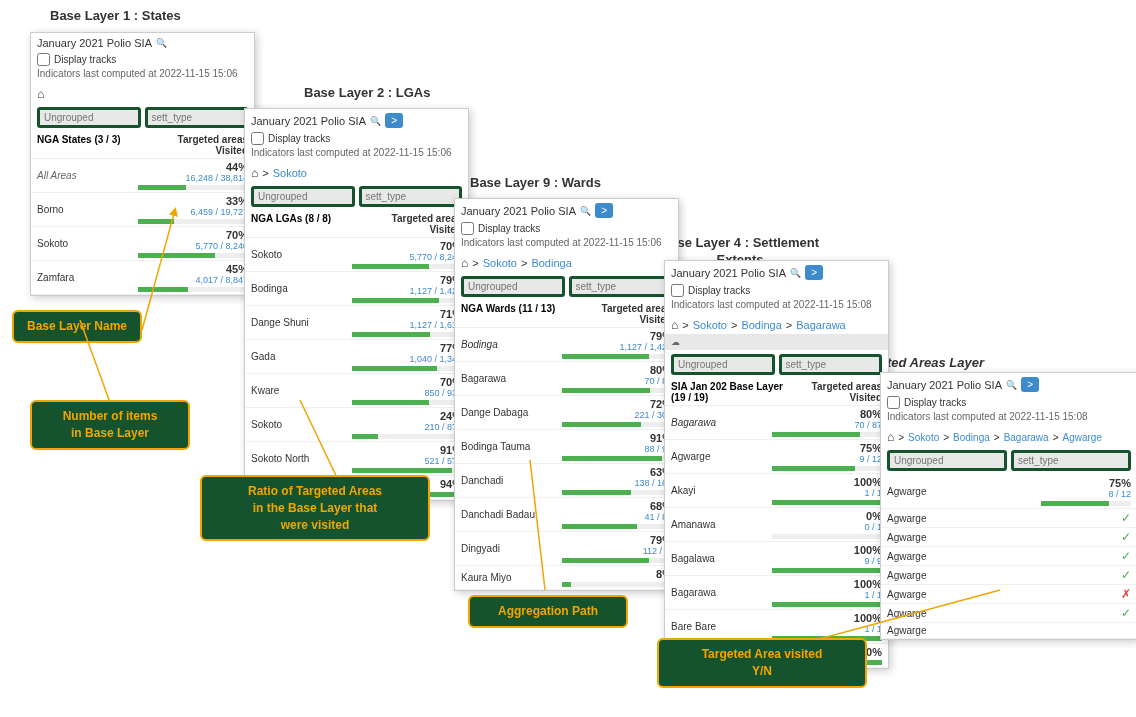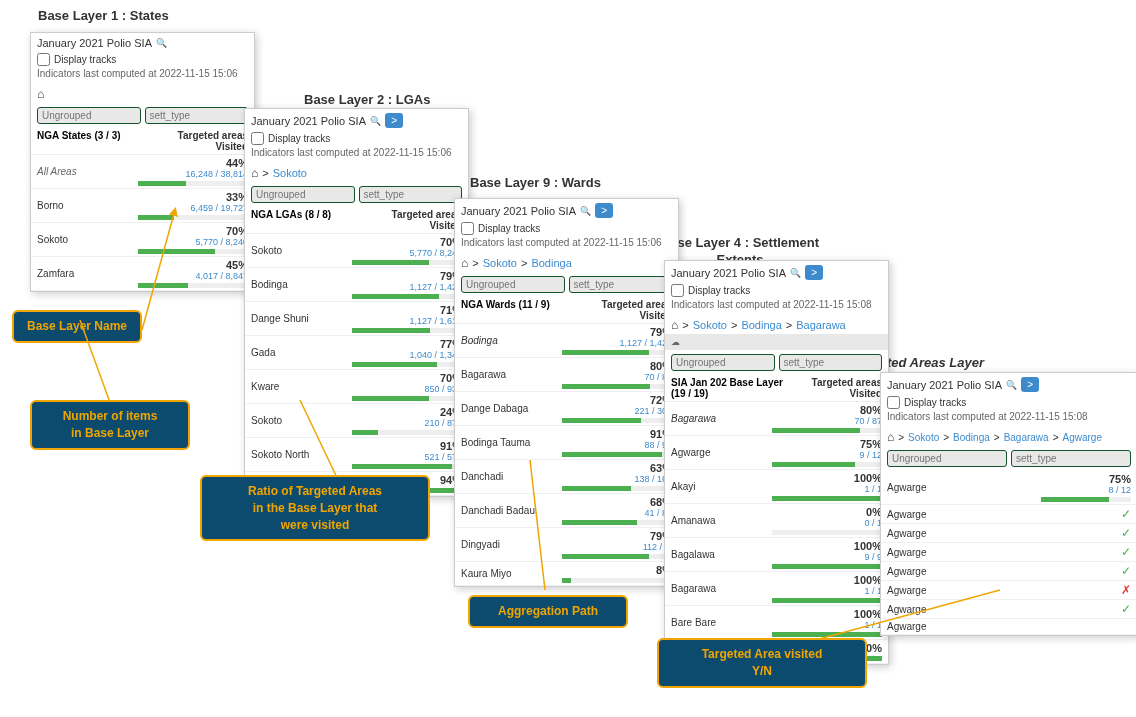--- a/index.html
+++ b/index.html
@@ -53,21 +53,21 @@
     }
 
     .panel-search-row {
       display: flex;
       gap: 4px;
       padding: 4px 6px;
     }
 
     .panel-search-row input {
       flex: 1;
-      border: 1px solid #14532d;
+      border: 3px solid #14532d;
       border-radius: 3px;
       padding: 2px 4px;
       font-size: 10px;
       background: #e8e8e8;
     }
 
     .panel-col-headers {
       display: flex;
       justify-content: space-between;
       padding: 2px 6px;
@@ -143,21 +143,21 @@
       font-weight: bold;
       color: #333;
       text-align: center;
     }
 
     
     .callout {
       position: absolute;
       border: 2px solid #f0a500;
       border-radius: 6px;
-      background: #0c4a6e;
+      background: #14532d;
       padding: 6px 10px;
       font-size: 12px;
       font-weight: bold;
       color: #f0a500;
       text-align: center;
       line-height: 1.4;
     }
 
     
     .home-icon::before {
@@ -185,22 +185,22 @@
       padding: 2px 6px;
       border-bottom: 1px solid #f0f0f0;
     }
 
     .targeted-name { font-size: 10px; color: #333; flex: 1; }
     .targeted-visited { width: 80px; text-align: right; }
   </style>
 </head>
 <body>
 
-<div class="layer-title" style="left:38px;top:8px;">Base Layer 1 : States</div>
-<div class="layer-title" style="left:260px;top:92px;padding-left:44px;">Base Layer 2 : LGAs</div>
+<div class="layer-title" style="left:50px;top:8px;">Base Layer 1 : States</div>
+<div class="layer-title" style="left:260px;top:85px;padding-left:44px;">Base Layer 2 : LGAs</div>
 <div class="layer-title" style="left:470px;top:175px;">Base Layer 9 : Wards</div>
 <div class="layer-title" style="left:660px;top:235px; width:160px; line-height:1.3;">Base Layer 4 : Settlement Extents</div>
 <div class="layer-title" style="left:852px;top:355px;font-style:italic;">Targeted Areas Layer</div>
 
 <div class="panel" style="left:14px;top:32px;width:225px;">
   <div class="panel-title-row">
     <span style="font-size:11px;color:#333;">January 2021 Polio SIA</span>
     <span style="font-size:9px;">🔍</span>
   </div>
   <div class="panel-checkbox">
@@ -388,21 +388,21 @@
     <span> &gt; </span>
     <a>Sokoto</a>
     <span> &gt; </span>
     <a>Bodinga</a>
   </div>
   <div class="panel-search-row">
     <input type="text" placeholder="Ungrouped" style="width: 90px;">
     <input type="text" placeholder="sett_type" style="width: 80px;">
   </div>
   <div class="panel-col-headers">
-    <span>NGA Wards (11 / 9)</span>
+    <span>NGA Wards (11 / 13)</span>
     <span class="panel-col-right">Targeted areas Visited</span>
   </div>
   <div class="panel-body">
     <div class="panel-row">
       <span class="row-name" style="font-style:italic;">Bodinga</span>
       <div class="row-stats">
         <div class="row-pct">79%</div>
         <div class="row-counts">1,127 / 1,428</div>
         <div class="progress-bar-container">
             <div class="progress-bar" style="width:79%"></div>

